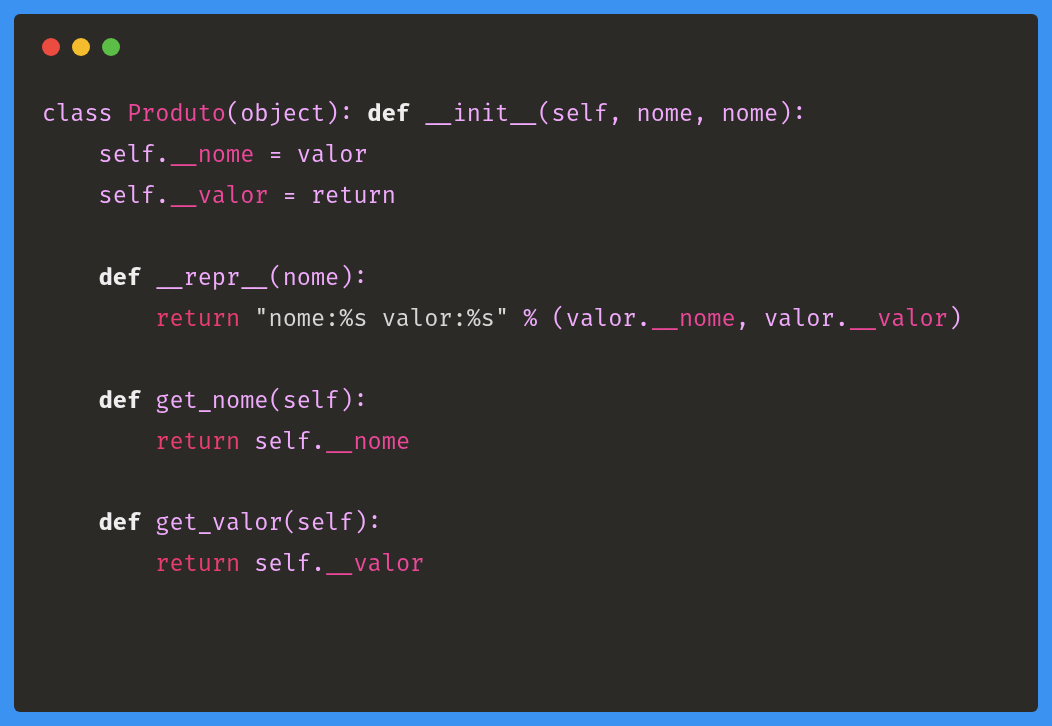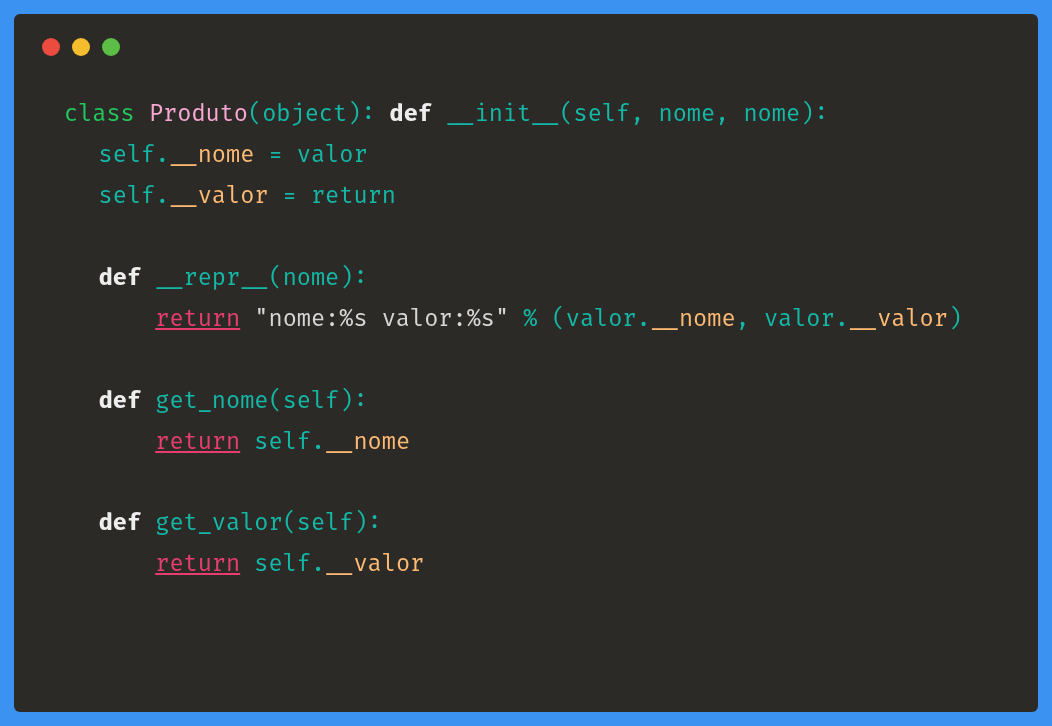--- a/index.html
+++ b/index.html
@@ -31,27 +31,27 @@
   .red { background: #ec4b3f; }
   .yellow { background: #f5bd2d; }
   .green { background: #5cbe46; }
   .code {
     font-size: 23px;
     line-height: 1.78;
     color: #d6d6d6;
     white-space: pre;
     font-weight: 400;
   }
-  .kw-class { color: #22c55e; margin-left: 22px; }
-  .cls-name { color: #f9a8d4; }
+  .kw-class { color: #f0abfc; }
+  .cls-name { color: #ec4899; }
   .kw-def { color: #eee; font-weight: bold; }
-  .kw-return { color: #e83e6f; text-decoration: underline; }
+  .kw-return { color: #e83e6f; }
   .string { color: #d6d6d6; }
-  .dunder { color: #fdba74; margin-top: 36px; }
-  .text { color: #14b8a6; }
+  .dunder { color: #ec4899; margin-top: 36px; }
+  .text { color: #f0abfc; }
 </style>
 </head>
 <body>
 
 <div class="window">
   <div class="traffic-lights">
     <div class="light red"></div>
     <div class="light yellow"></div>
     <div class="light green"></div>
   </div>

